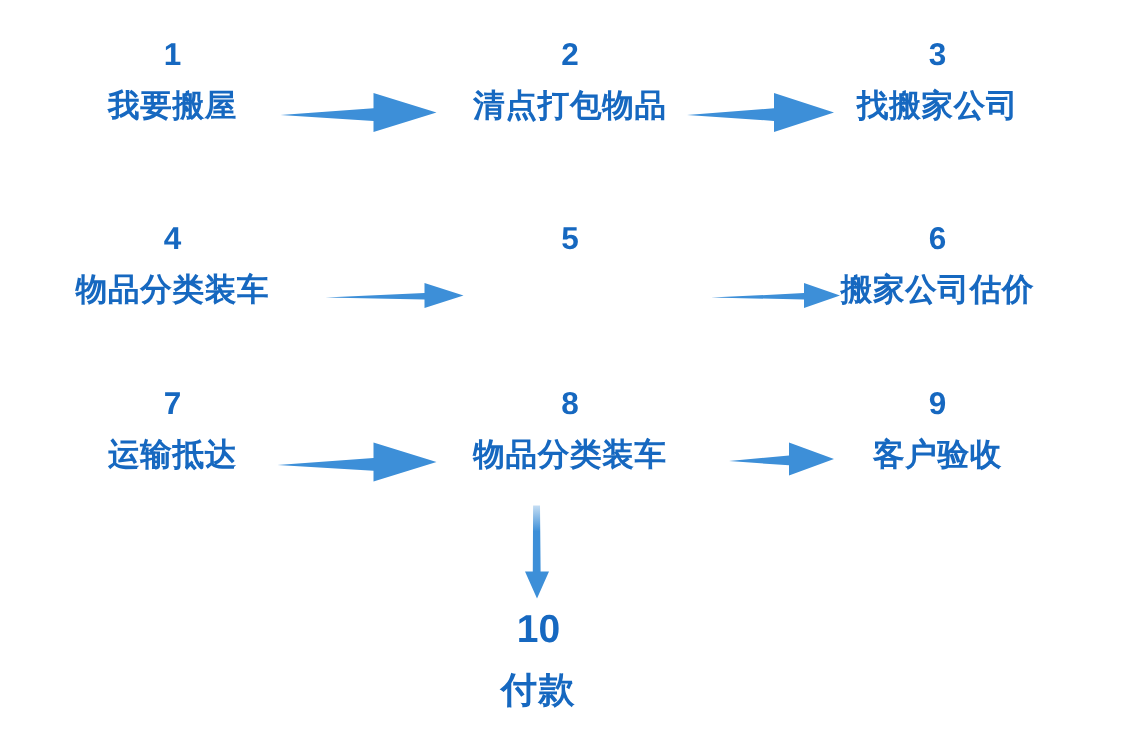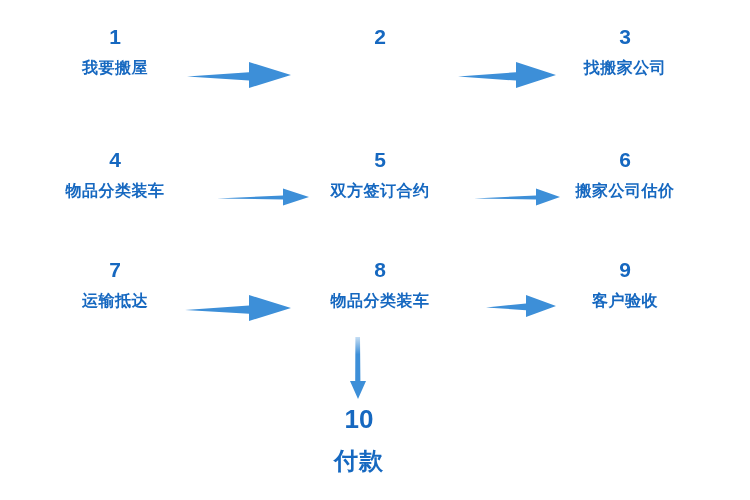--- a/index.html
+++ b/index.html
@@ -13,21 +13,21 @@
 
   .node{position:absolute;transform:translateX(-50%);text-align:center;white-space:nowrap;}
   .node .num{
     display:block;
     font-size:21px;font-weight:bold;line-height:1;
     color:#1668c0;
     margin-bottom:13px;
   }
   .node .label{
     display:block;
-    font-size:16px;font-weight:bold;line-height:1;
+    font-size:21px;font-weight:bold;line-height:1;
     color:#1668c0;
     letter-spacing:.5px;
   }
   .node.final .num{font-size:26px;margin-bottom:17px;}
   .node.final .label{font-size:24px;letter-spacing:1px;}
 
   .arrow{position:absolute;transform:translate(-50%,-50%);}
   .arrow svg{display:block;overflow:visible;}
 </style>
 </head>
@@ -41,20 +41,21 @@
   </div>
 
   <div class="arrow" style="left:239px;top:75px;">
     <svg width="104" height="34" viewBox="0 0 104 34">
       <path d="M0 18.6 L62 14.2 L62 4 L104 17 L62 30 L62 22.6 Z" fill="#3d8fd8"></path>
     </svg>
   </div>
 
   <div class="node" style="left:380px;top:26px;">
     <span class="num">2</span>
+    <span class="label">清点打包物品</span>
   </div>
 
   <div class="arrow" style="left:507px;top:75px;">
     <svg width="98" height="34" viewBox="0 0 98 34">
       <path d="M0 18.6 L58 14.2 L58 4 L98 17 L58 30 L58 22.6 Z" fill="#3d8fd8"></path>
     </svg>
   </div>
 
   <div class="node" style="left:625px;top:26px;">
     <span class="num">3</span>
@@ -67,21 +68,20 @@
   </div>
 
   <div class="arrow" style="left:263px;top:197px;">
     <svg width="92" height="24" viewBox="0 0 92 24">
       <path d="M0 13.4 L66 10.4 L66 3.6 L92 12 L66 20.4 L66 14.6 Z" fill="#3d8fd8"></path>
     </svg>
   </div>
 
   <div class="node" style="left:380px;top:149px;">
     <span class="num">5</span>
-    <span class="label">双方签订合约</span>
   </div>
 
   <div class="arrow" style="left:517px;top:197px;">
     <svg width="86" height="24" viewBox="0 0 86 24">
       <path d="M0 13.4 L62 10.4 L62 3.6 L86 12 L62 20.4 L62 14.6 Z" fill="#3d8fd8"></path>
     </svg>
   </div>
 
   <div class="node" style="left:625px;top:149px;">
     <span class="num">6</span>

